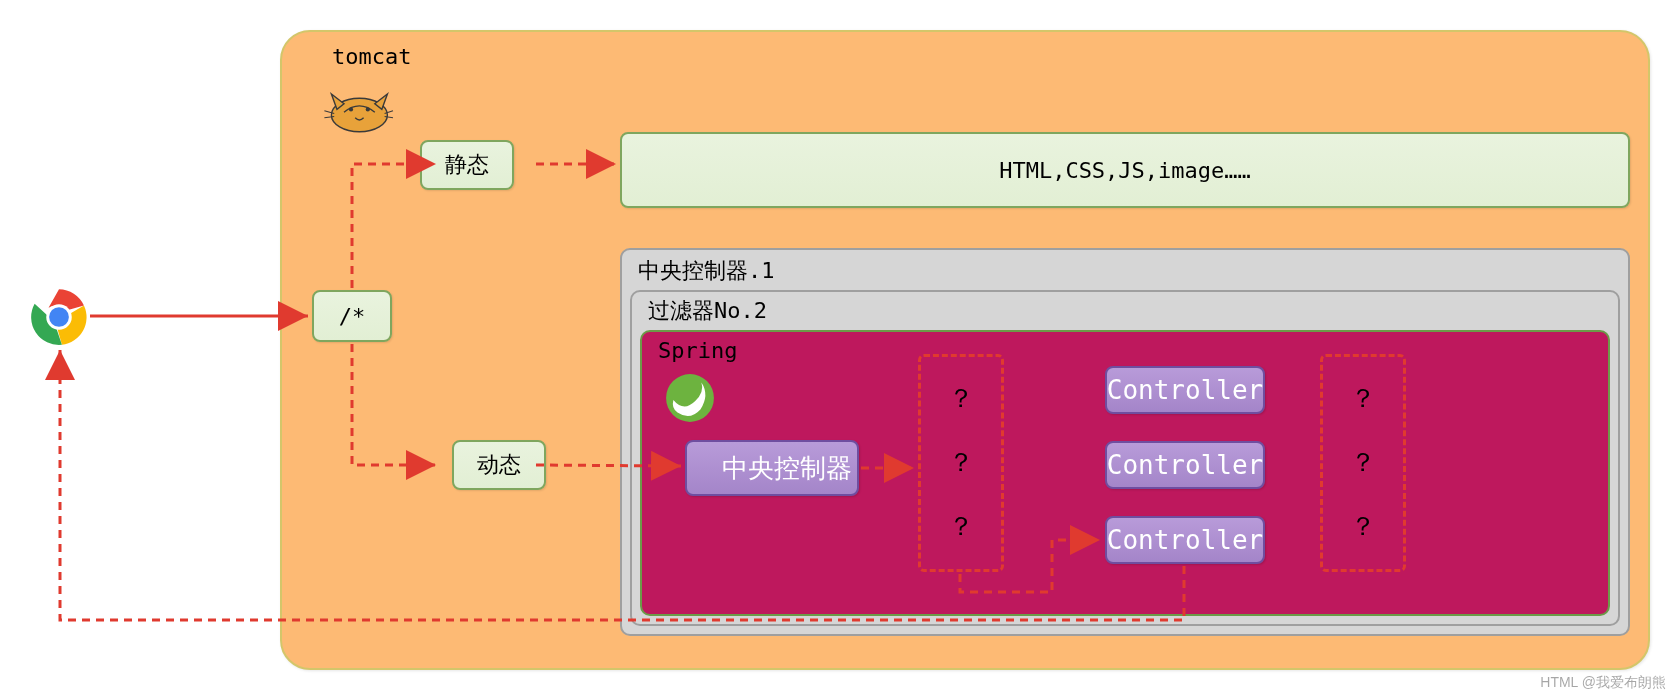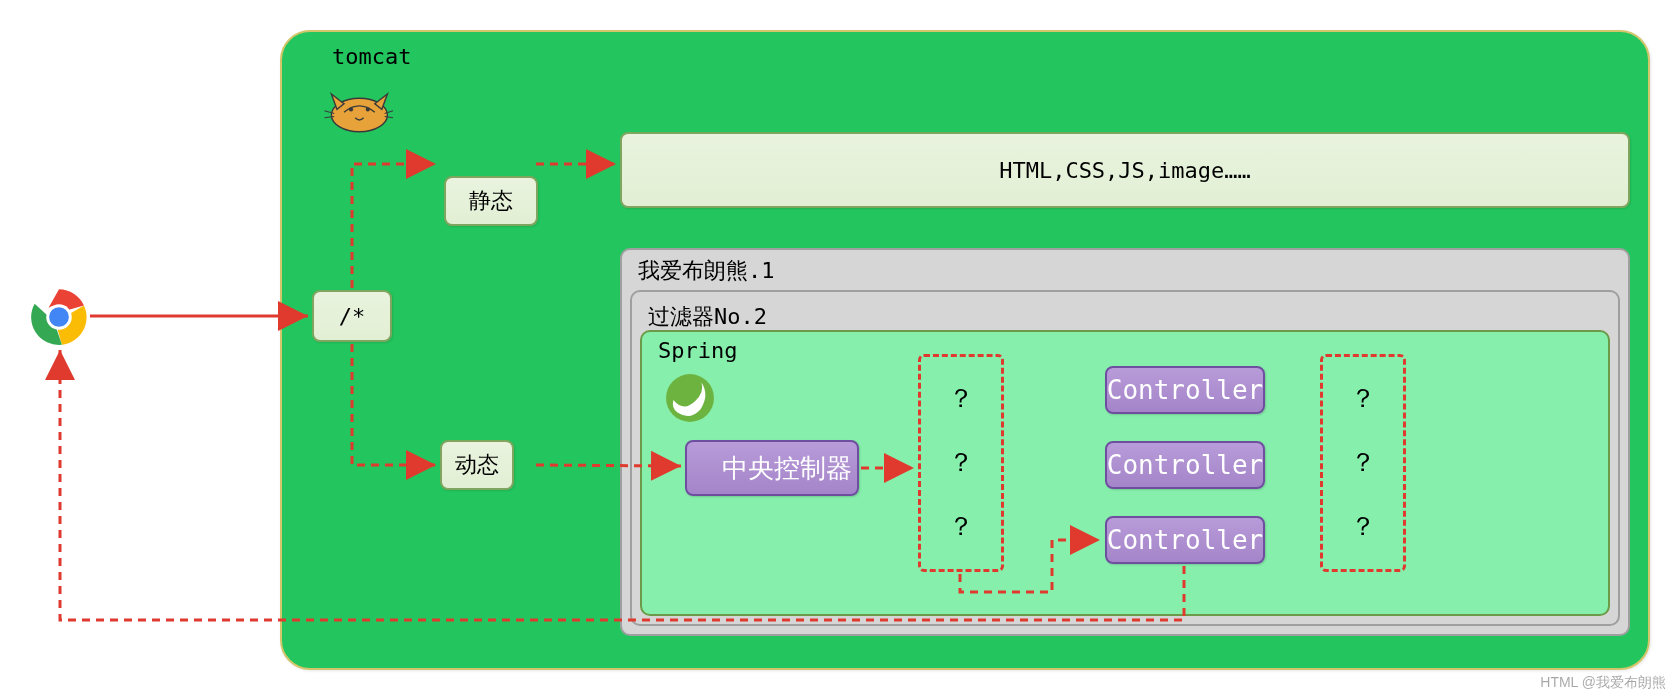--- a/index.html
+++ b/index.html
@@ -29,21 +29,21 @@
     height: 58px;
   }
 
   
   .tomcat-box {
     position: absolute;
     left: 280px;
     top: 30px;
     width: 1370px;
     height: 640px;
-    background: #22c55e;
+    background: #fdba74;
     border: 2px solid #d3c66a;
     border-radius: 30px;
     box-shadow: 1px 1px 3px rgba(0,0,0,0.1);
   }
   .tomcat-label {
     position: absolute;
     left: 50px;
     top: 12px;
     font-size: 22px;
     font-family: Consolas, monospace;
@@ -62,23 +62,23 @@
     background: linear-gradient(#e9f3de, #e2efd4);
     border: 2px solid #7fa65e;
     border-radius: 8px;
     display: flex;
     align-items: center;
     justify-content: center;
     font-size: 22px;
     box-shadow: 1px 1px 2px rgba(0,0,0,0.1);
   }
 
-  .static-box { left: 444px; top: 140px; width: 94px; height: 50px; margin-top: 36px; }
+  .static-box { left: 420px; top: 140px; width: 94px; height: 50px; }
   .slashstar-box { left: 312px; top: 290px; width: 80px; height: 52px; font-family: Consolas, monospace; }
-  .dynamic-box { left: 440px; top: 440px; width: 74px; height: 50px; }
+  .dynamic-box { left: 452px; top: 440px; width: 94px; height: 50px; }
   .html-box   { left: 620px; top: 132px; width: 1010px; height: 76px; font-family: Consolas, monospace; font-size: 22px; }
 
   
   .filter1 {
     position: absolute;
     left: 620px; top: 248px;
     width: 1010px; height: 388px;
     background: #d6d6d6;
     border: 2px solid #9f9f9f;
     border-radius: 10px;
@@ -93,28 +93,27 @@
     left: 8px; top: 40px;
     right: 8px; bottom: 8px;
     background: #d6d6d6;
     border: 2px solid #9f9f9f;
     border-radius: 10px;
   }
   .filter2-label {
     position: absolute;
     left: 16px; top: 4px;
     font-size: 22px;
-    margin-top: 6px;
   }
 
   
   .spring {
     position: absolute;
     left: 8px; top: 38px; right: 8px; bottom: 8px;
-    background: #86efac;
+    background: #be185d;
     border: 2px solid #6b9b48;
     border-radius: 10px;
   }
   .spring-label {
     position: absolute;
     left: 16px; top: 6px;
     font-size: 22px;
     font-family: Consolas, monospace;
   }
   .spring-icon {
@@ -197,21 +196,21 @@
     </svg>
   </div>
 </div>
 
 <div class="gbox static-box">静态</div>
 <div class="gbox slashstar-box">/*</div>
 <div class="gbox dynamic-box">动态</div>
 <div class="gbox html-box">HTML,CSS,JS,image……</div>
 
 <div class="filter1">
-  <div class="filter1-label">我爱布朗熊.1</div>
+  <div class="filter1-label">中央控制器.1</div>
   <div class="filter2">
     <div class="filter2-label">过滤器No.2</div>
     <div class="spring">
       <div class="spring-label">Spring</div>
       <div class="spring-icon">
         <svg viewBox="0 0 100 100" width="52" height="52">
           <circle cx="50" cy="50" r="46" fill="#6db33f"></circle>
           <path d="M72 20 Q88 44 70 72 Q50 94 26 78 Q14 70 18 54 Q38 78 60 56 Q78 38 72 20 Z" fill="#fff"></path>
           <circle cx="28" cy="72" r="4" fill="#fff"></circle>
         </svg>

